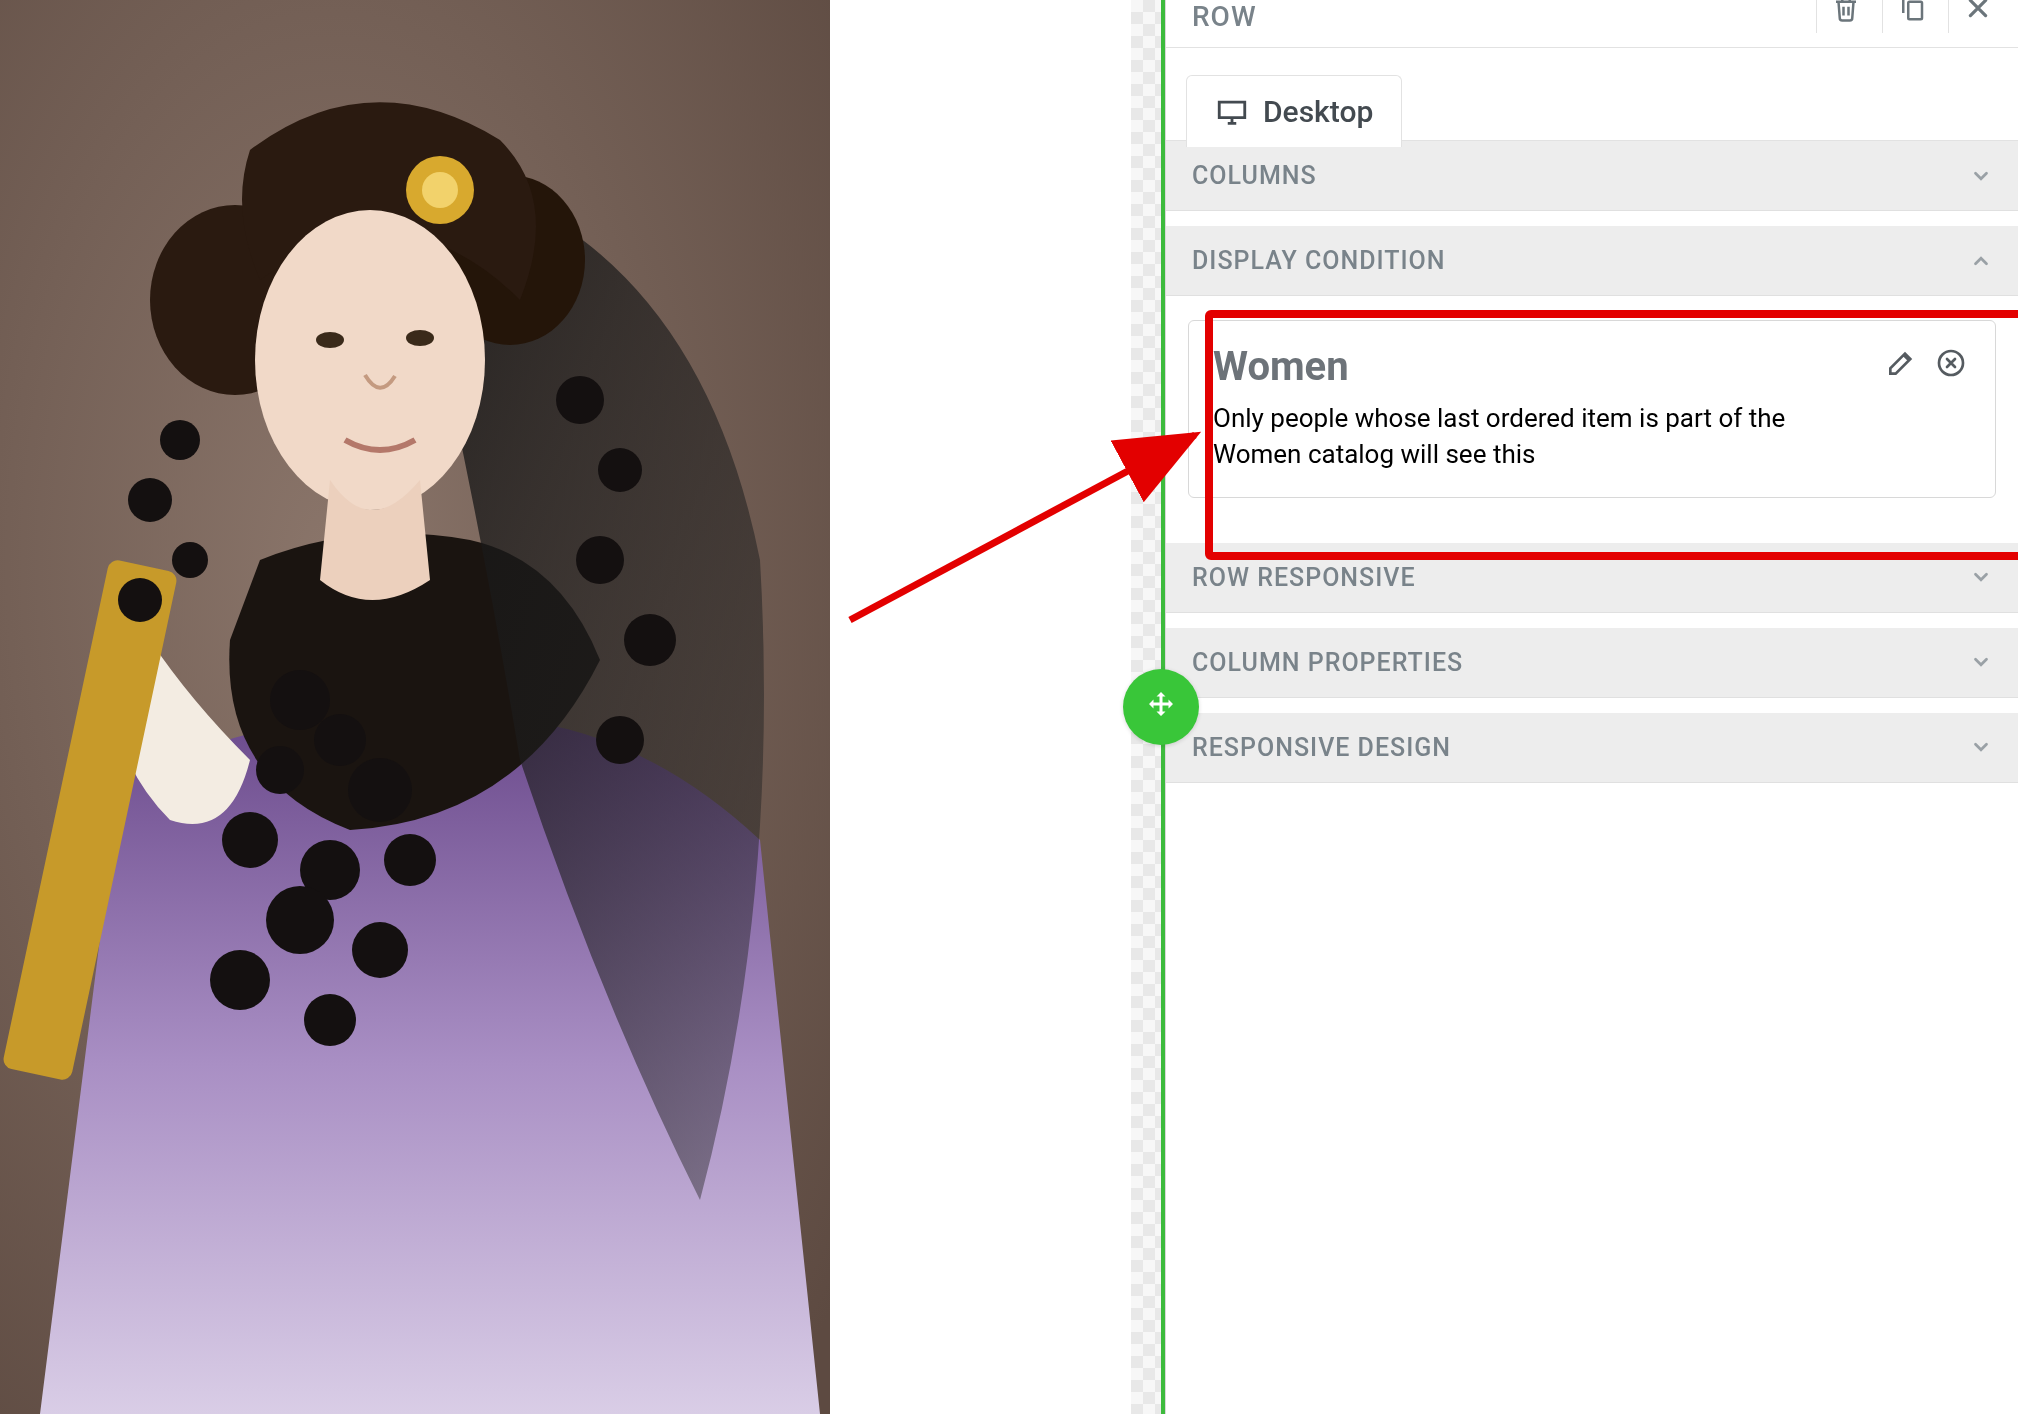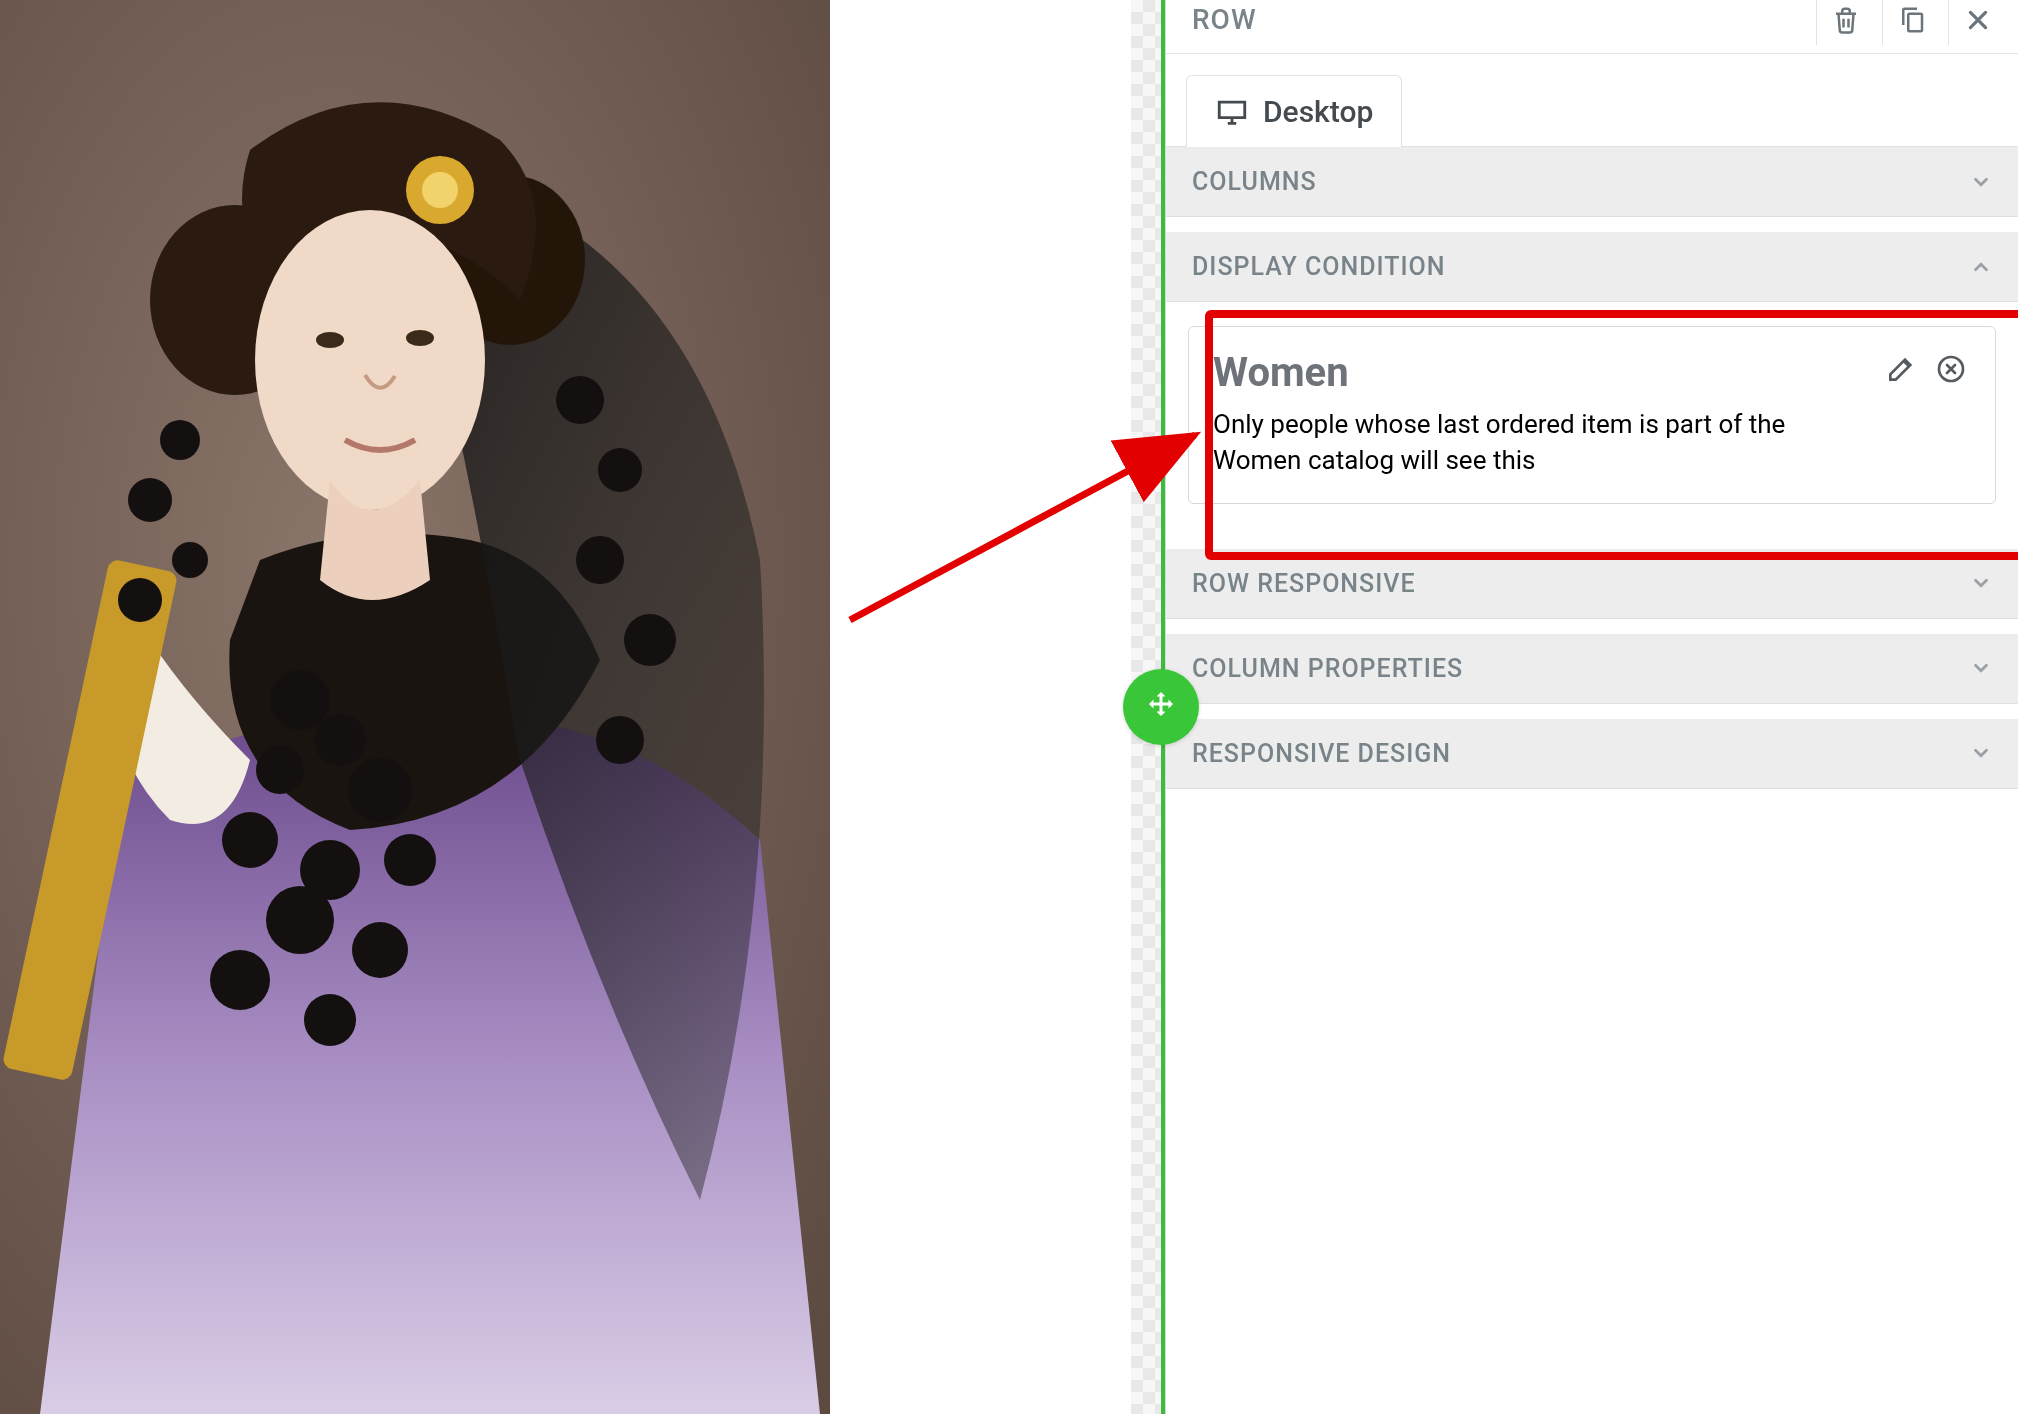--- a/index.html
+++ b/index.html
@@ -74,25 +74,25 @@
     flex: 1 1 auto;
     height: 100%;
     background: #ffffff;
     border-left: 1px solid #d9d9d9;
     display: flex;
     flex-direction: column;
   }
 
   .sidebar-header {
     display: flex;
-    align-items: center;
+    align-items: flex-end;
     padding: 0 12px 14px 26px;
     border-bottom: 1px solid #e2e2e2;
     gap: 8px;
-    height: 54px;
+    height: 48px;
   }
   .sidebar-header .title {
     flex: 1;
     font-size: 28px;
     letter-spacing: 1px;
     font-weight: 500;
     color: #79838a;
   }
   .hdr-icon {
     width: 58px; height: 50px;
@@ -117,21 +117,21 @@
     display: flex;
     align-items: center;
     gap: 14px;
     padding: 18px 28px;
     font-size: 30px;
     color: #5a6268;
     cursor: pointer;
     border: 1px solid transparent;
     border-bottom: none;
     position: relative;
-    top: 1px;
+    top: 7px;
   }
   .device-tab.active {
     border-color: #e2e2e2;
     border-top-left-radius: 6px;
     border-top-right-radius: 6px;
     background: #fff;
     color: #434a50;
     font-weight: 500;
   }
   .device-tab svg { width: 34px; height: 34px; }

